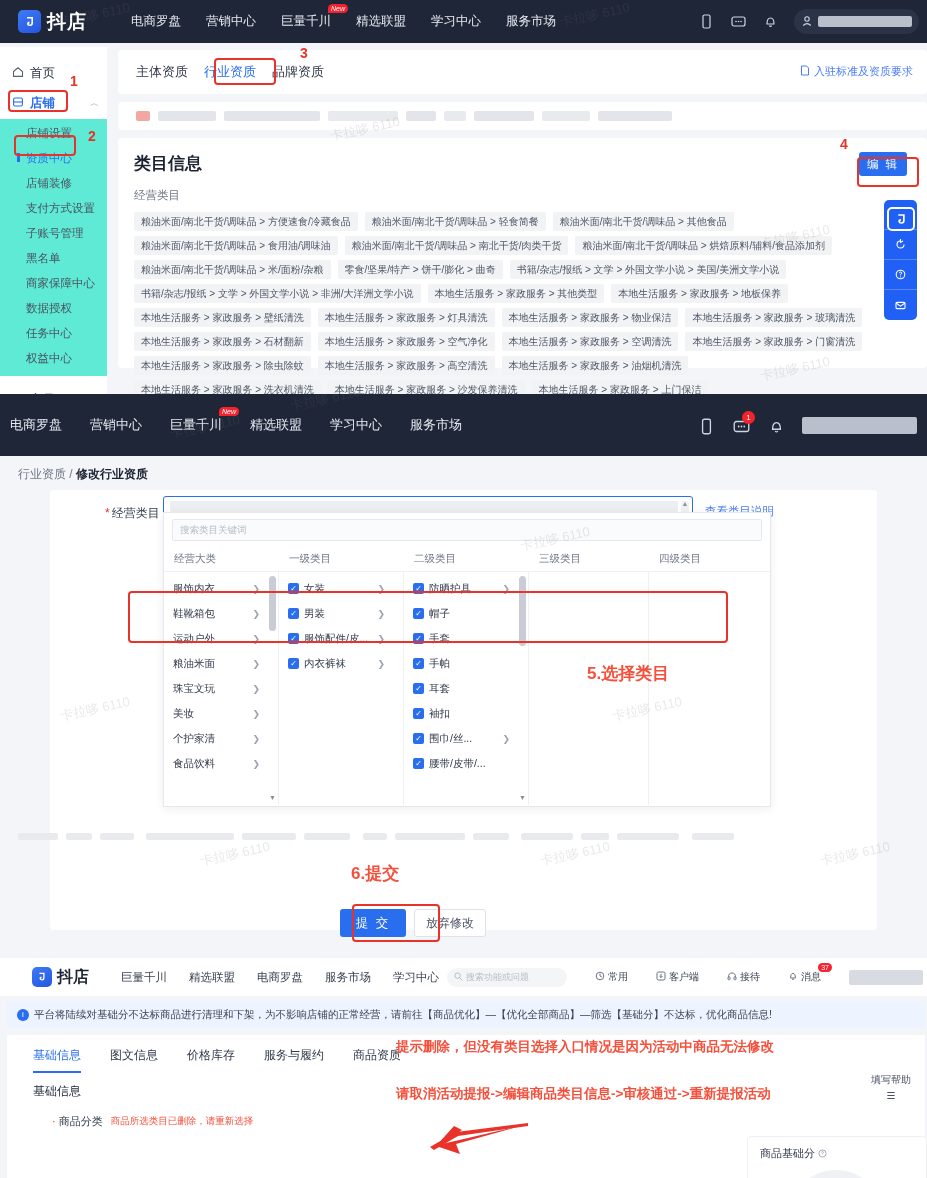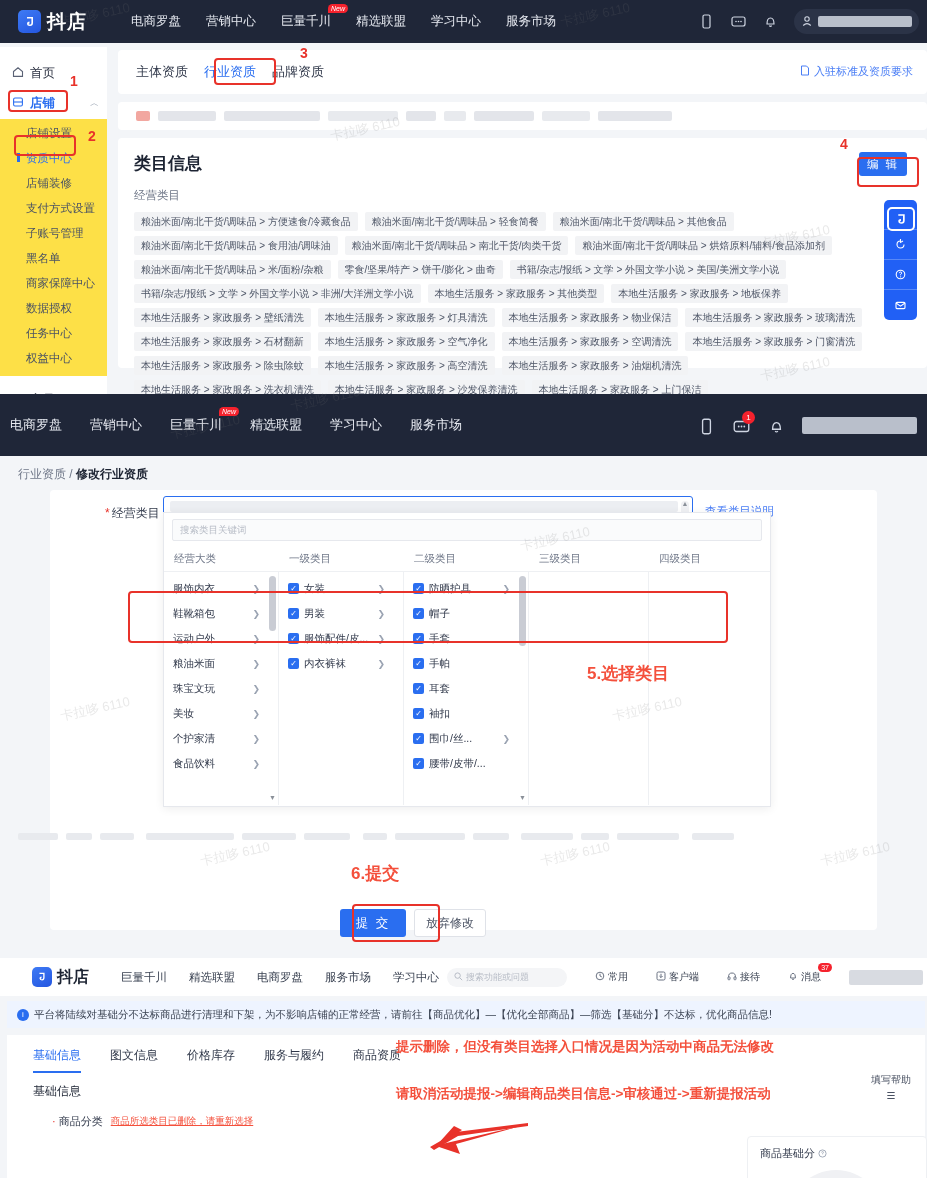--- a/index.html
+++ b/index.html
@@ -54,21 +54,21 @@
     position:absolute; left:0; top:47px; width:107px; height:351px;
     background:#fff; padding-top:12px;
   }
   .sb-top { display:flex; align-items:center; padding:6px 0 6px 12px; font-size:12.5px; color:#2b3141; }
   .sb-top .sico { margin-right:6px; display:block; }
   .sb-group-hdr {
     display:flex; align-items:center; padding:7px 0 7px 12px;
     font-size:12.5px; color:#2a6ef0; font-weight:bold; position:relative;
   }
   .sb-group-hdr .chev { position:absolute; right:8px; color:#9aa3b2; font-size:9px; font-weight:normal;}
-  .sb-sub { background:#fde047; padding:2px 0 5px; }
+  .sb-sub { background:#5eead4; padding:2px 0 5px; }
   .sb-item {
     font-size:11.5px; color:#4a5263; padding:5px 0 5px 26px; position:relative; cursor:pointer;
   }
   .sb-item.active { color:#2a6ef0; }
   .sb-item.active::before {
     content:""; position:absolute; left:17px; top:7px; width:2.5px; height:9px; background:#2a6ef0;
   }
   .sb-div { height:9px; }
 
   
@@ -235,21 +235,21 @@
   .p3-card { position:absolute; left:7px; top:77px; width:918px; height:143px; background:#fff; }
   .p3-tabs { display:flex; gap:29px; padding:12px 0 0 26px; }
   .p3-tab { font-size:12px; color:#30384a; cursor:pointer; position:relative; padding-bottom:9px;}
   .p3-tab.sel { color:#2a6ef0; }
   .p3-tab.sel::after { content:""; position:absolute; left:0; right:0; bottom:0; height:2.5px; background:#2a6ef0;}
   .help3 { position:absolute; right:14px; top:38px; font-size:10px; color:#4a5263; display:flex; gap:3px; align-items:center;flex-direction:column;}
   .p3-h { position:absolute; left:26px; top:48px; font-size:12px; color:#1d2433; }
   .p3-field { position:absolute; left:33px; top:72px; width:365px; height:29px; display:flex; align-items:center; padding-left:12px; gap:8px;}
   .p3-field .lb { font-size:11px; color:#30384a; white-space:nowrap;}
   .p3-field .lb .dot { color:#e8322a; }
-  .p3-err { font-size:9.5px; color:#f4503c; white-space:nowrap;text-decoration:underline;}
+  .p3-err { font-size:9.5px; color:#f4503c; white-space:nowrap;}
   .scorecard {
     position:absolute; left:740px; top:101px; width:180px; height:119px;
     background:#fff; border:1px solid #eef0f3; border-radius:4px; padding:9px 0 0 12px;
   }
   .scorecard .t { font-size:11px; color:#30384a; display:flex; gap:3px; align-items:center;}
   .gauge {
     position:absolute; left:40px; top:33px; width:96px; height:96px;
     border-radius:50%; border:9px solid #f0f1f4; border-bottom-color:transparent;
   }
   .arrow-annot { position:absolute; z-index:37; }

